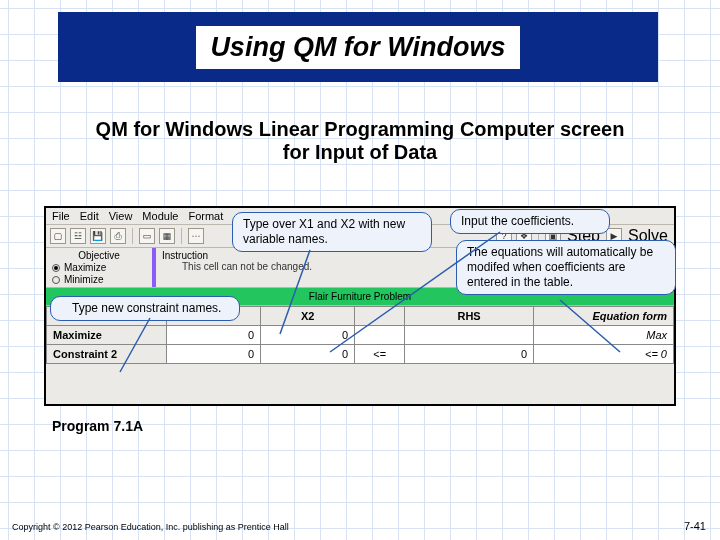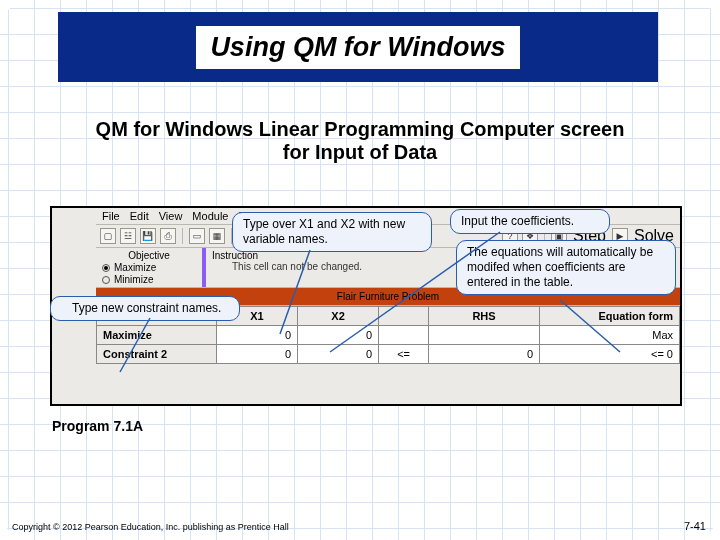--- a/index.html
+++ b/index.html
@@ -6,21 +6,20 @@
   html, body { width: 720px; height: 540px; font-family: Arial, sans-serif; background: #fff; }
   .slide {
     position: relative;
     width: 720px;
     height: 540px;
     background-image:
       linear-gradient(to right, #d7e3f4 1px, transparent 1px),
       linear-gradient(to bottom, #d7e3f4 1px, transparent 1px);
     background-size: 26px 26px;
     background-position: 8px 8px;
-    border-radius: 31px;
   }
   .title-box {
     position: absolute;
     left: 58px; top: 12px;
     width: 600px; height: 70px;
     background: #003080;
     display: flex; align-items: center; justify-content: center;
   }
   
   .title-box { background: #0a2a8a; }
@@ -33,26 +32,25 @@
 
   .subtitle {
     position: absolute;
     left: 80px; top: 118px; width: 560px;
     text-align: center;
     font-size: 20px; font-weight: bold; color: #000;
   }
 
   .qm-window {
     position: absolute;
-    left: 50px; top: 206px;
+    left: 44px; top: 206px;
     width: 632px; height: 200px;
     border: 2px solid #000;
     background: #eceae6;
     overflow: hidden;
-    padding-left: 44px;
   }
   .menubar {
     display: flex; gap: 10px;
     padding: 2px 6px;
     font-size: 11px;
     background: #eceae6;
     border-bottom: 1px solid #bcb8ad;
   }
   .menubar span { text-decoration: underline dotted transparent; }
   .toolbar {
@@ -81,32 +79,32 @@
   .obj-box .hdr { font-size:10px; }
   .radio { display:flex; align-items:center; gap:4px; font-size:10px; margin-top:1px;}
   .radio .dot { width:8px;height:8px;border:1px solid #555;border-radius:50%; display:inline-block;}
   .radio .dot.sel::after{content:"";display:block;width:4px;height:4px;background:#000;border-radius:50%;margin:1px auto;}
   .instr-box { flex:1; padding:2px 6px; font-size:10px; }
   .instr-box .ihdr { font-size:10px; }
   .instr-box .itext { font-size:10px; color:#333;margin-left:20px; }
 
   .grid-title {
     text-align:center; font-size:10px; padding:3px 0;
-    border-bottom:1px solid #bcb8ad; background:#c2410c;
+    border-bottom:1px solid #bcb8ad; background:#22c55e;
   }
 
   table.grid {
     width:100%; border-collapse: collapse; font-size:11px; background:#fff;
   }
   table.grid th, table.grid td {
     border:1px solid #888; padding:3px 6px; text-align:right; background:#fff;
   }
   table.grid th { background:#eceae6; font-weight:bold; text-align:center;}
   table.grid th.rowhdr, table.grid td.rowhdr { text-align:left; font-weight:bold; background:#eceae6; width:120px;}
-  table.grid th.eq, table.grid td.eq { text-align:right; width:140px;}
+  table.grid th.eq, table.grid td.eq { text-align:right; width:140px;font-style:italic;}
   table.grid td.sign { text-align:center; width:50px;}
 
   .callout {
     position: absolute;
     background: #eef3fb;
     border: 1.5px solid #2a5db0;
     border-radius: 10px;
     padding: 4px 10px;
     font-size: 12px;
     color: #000;

